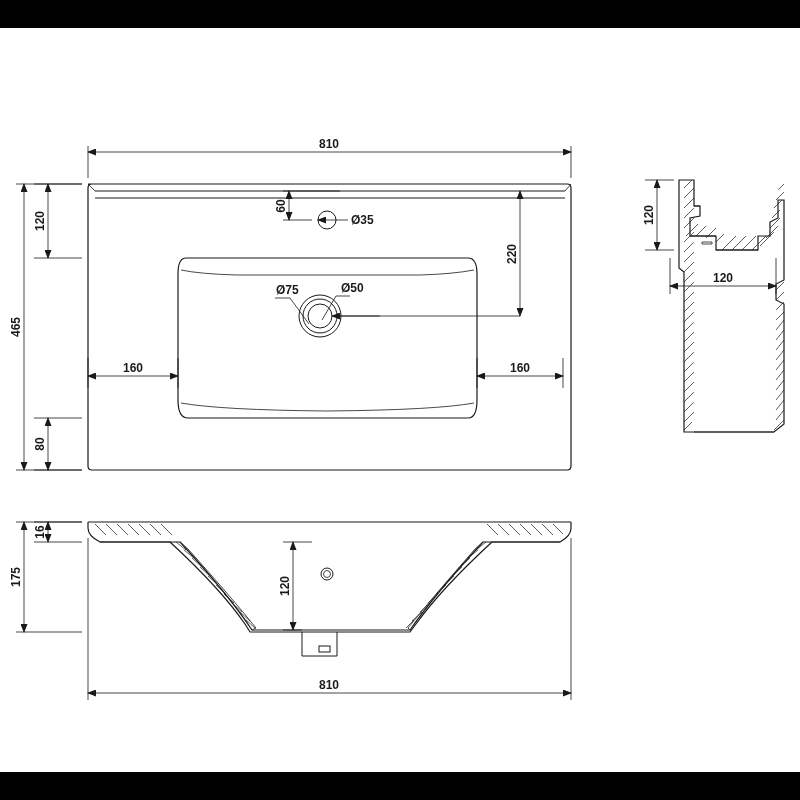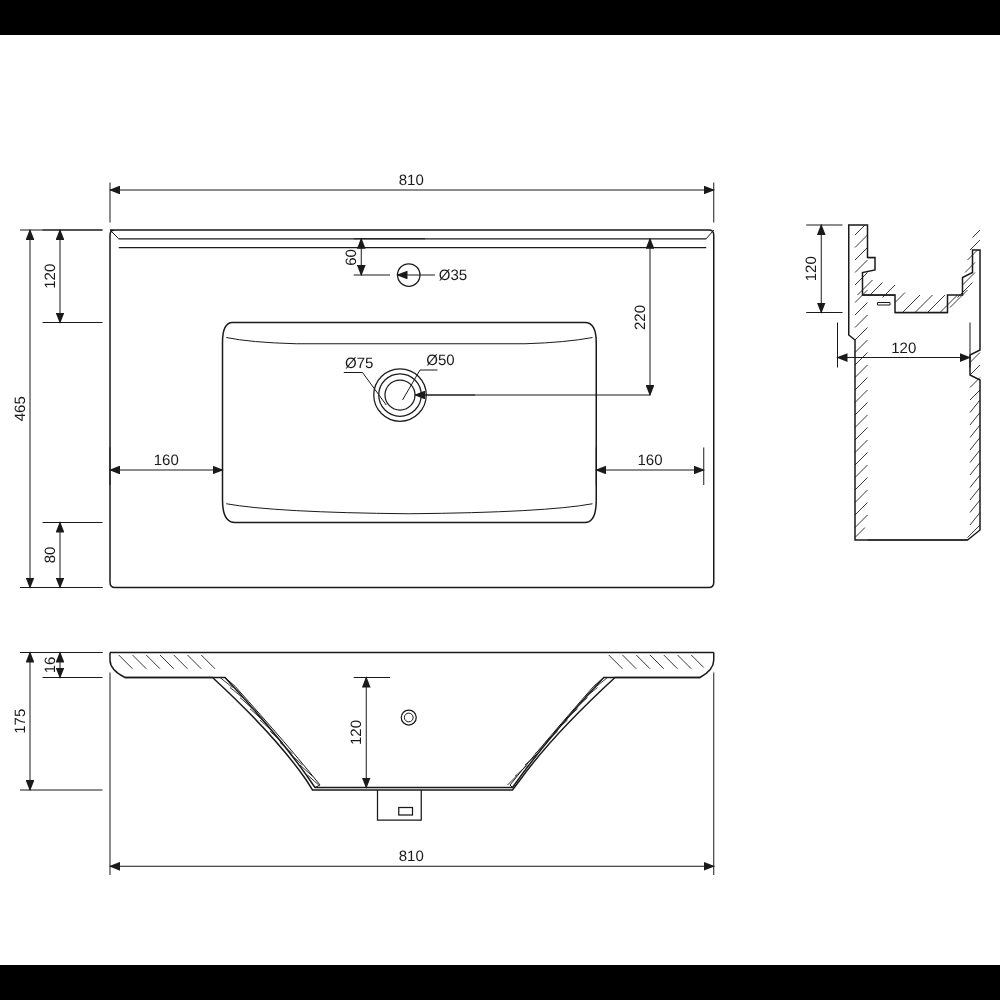--- a/index.html
+++ b/index.html
@@ -7,20 +7,21 @@
     padding: 0;
     background: #000000;
   }
   #page {
     position: relative;
     width: 800px;
     height: 800px;
     background: #000000;
     font-family: "Liberation Sans", sans-serif;
     overflow: hidden;
+    font-weight: bold;
   }
   #sheet {
     position: absolute;
     left: 0;
     top: 28px;
     width: 800px;
     height: 744px;
     background: #ffffff;
   }
   svg.drawing {

